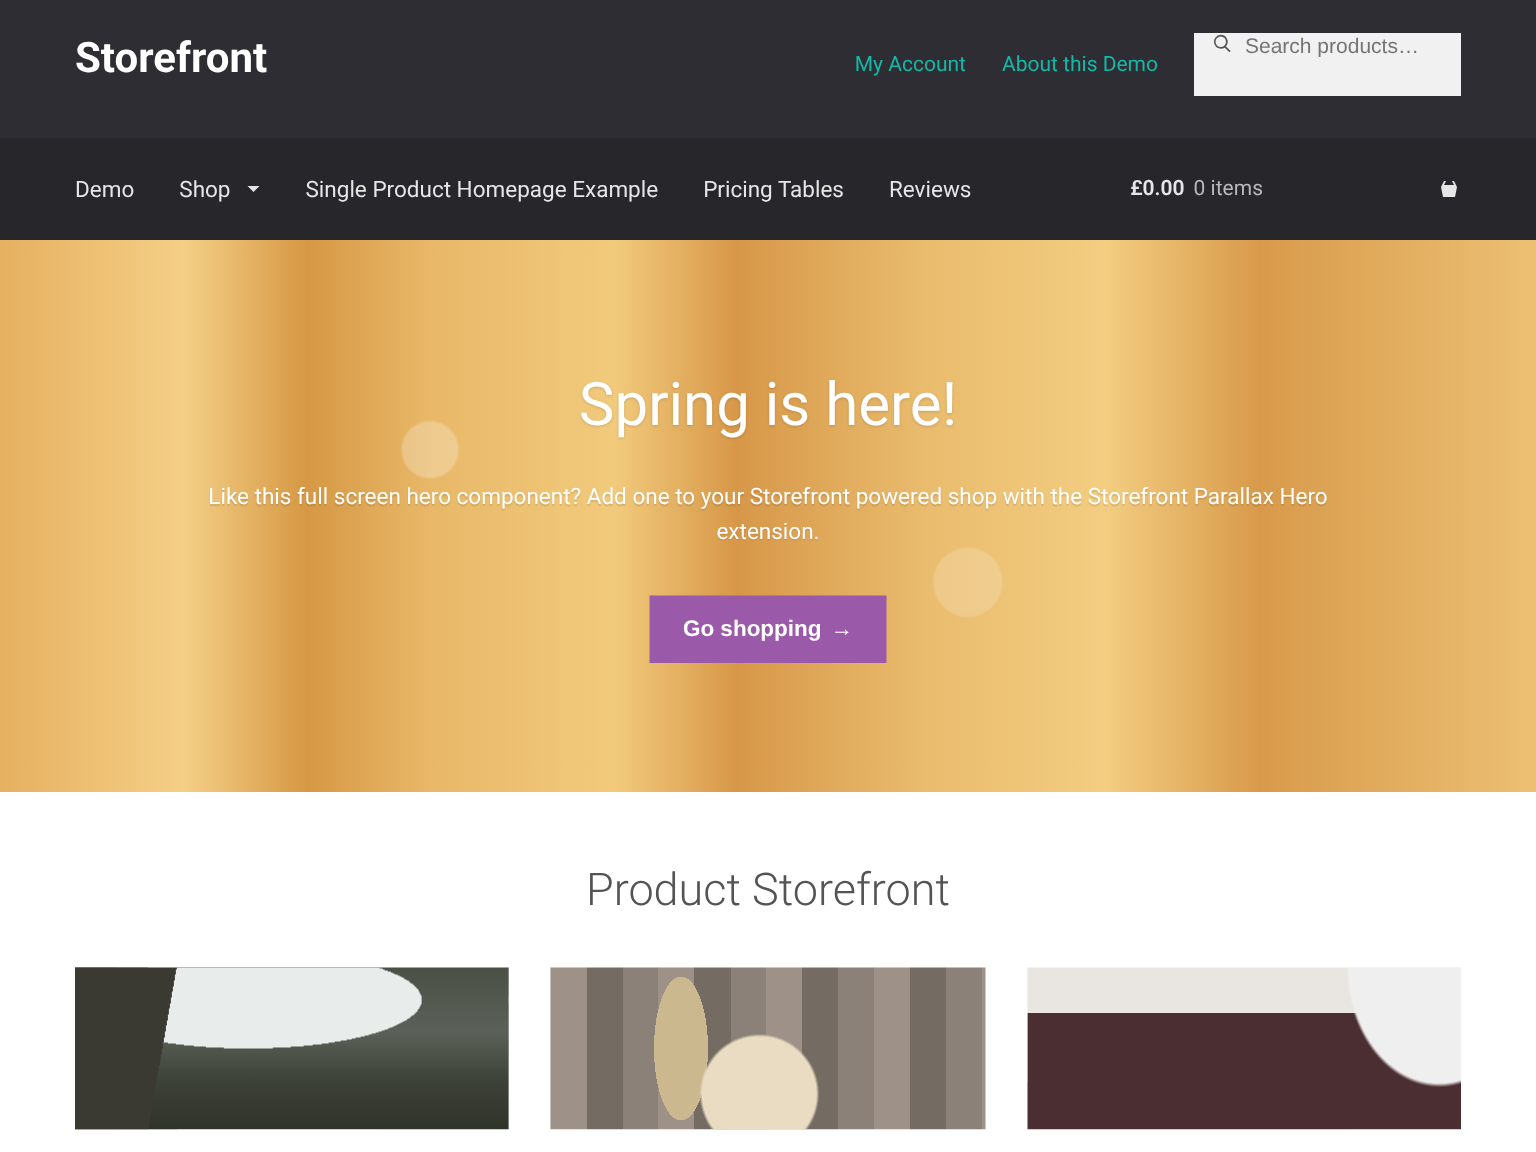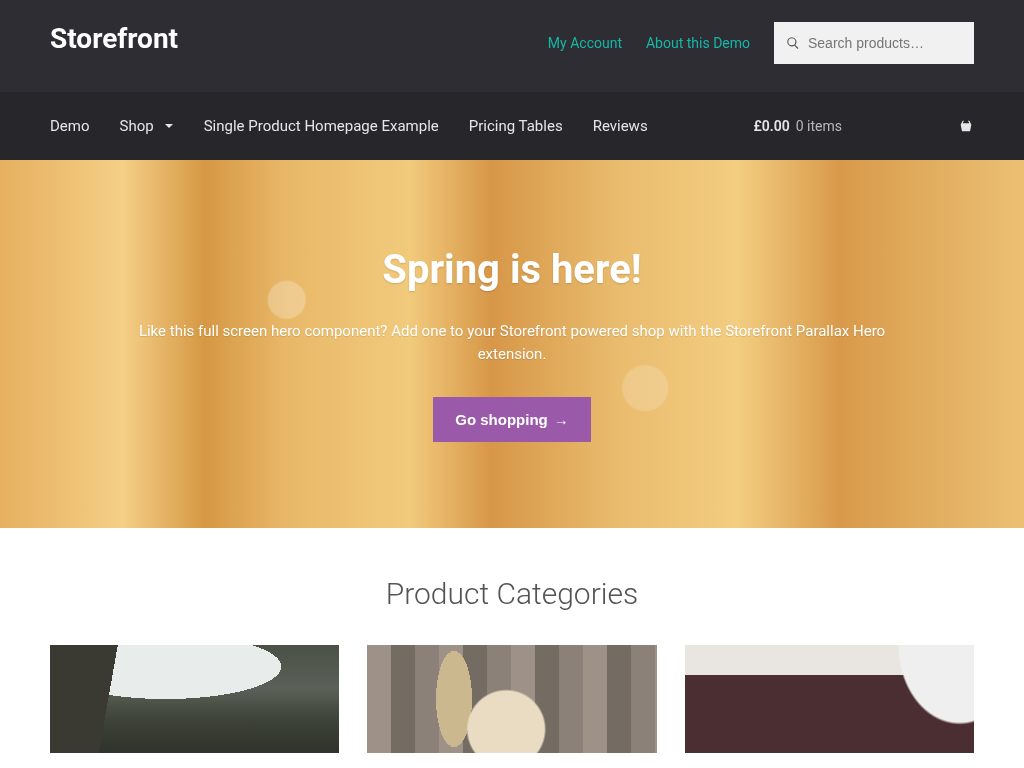--- a/index.html
+++ b/index.html
@@ -37,24 +37,24 @@
     gap: 24px;
   }
   .secondary-nav a {
     color: #14b8a6;
     font-size: 14px;
     text-decoration: none;
     cursor: pointer;
   }
   .search-wrap {
     background: #f1f1f1;
-    width: 200px;
+    width: 178px;
     height: 42px;
     display: flex;
-    align-items: center;
+    align-items: flex-start;
     padding: 0 12px;
   }
   .search-wrap svg { width: 14px; height: 14px; fill: #555; flex-shrink: 0; }
   .search-wrap input {
     border: none;
     background: transparent;
     font-size: 14px;
     color: #777;
     width: 100%;
     margin-left: 8px;
@@ -108,21 +108,21 @@
     display: flex;
     flex-direction: column;
     align-items: center;
     justify-content: center;
     text-align: center;
     padding: 0 90px;
   }
   .hero h1 {
     color: #fff;
     font-size: 40px;
-    font-weight: 700;
+    font-weight: 400;
     margin-bottom: 27px;
     text-shadow: 0 1px 2px rgba(0,0,0,0.15);
   }
   .hero p {
     color: #fff;
     font-size: 15px;
     line-height: 1.5;
     margin-bottom: 32px;
     text-shadow: 0 1px 1px rgba(0,0,0,0.12);
     max-width: 760px;
@@ -222,19 +222,19 @@
 <section class="hero">
   <h1>Spring is here!</h1>
   <p>Like this full screen hero component? Add one to your Storefront powered shop with the Storefront Parallax Hero extension.</p>
   <button class="hero-btn">
     <span>Go shopping</span>
     <span>→</span>
   </button>
 </section>
 
 <section class="categories">
-  <h2>Product Categories</h2>
+  <h2>Product Storefront</h2>
   <div class="cat-grid">
     <div class="cat cat1"></div>
     <div class="cat cat2"></div>
     <div class="cat cat3"></div>
   </div>
 </section>
 
 </body></html>

